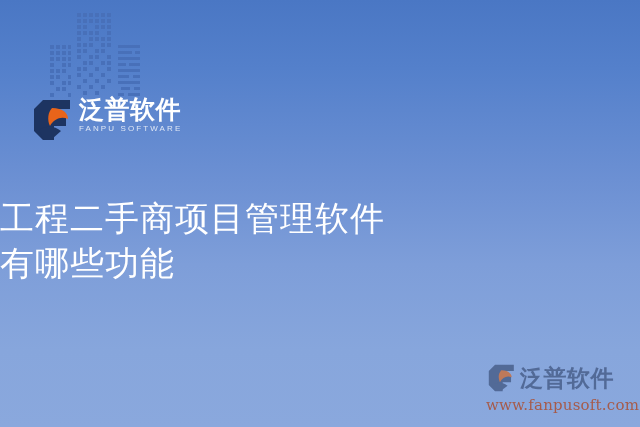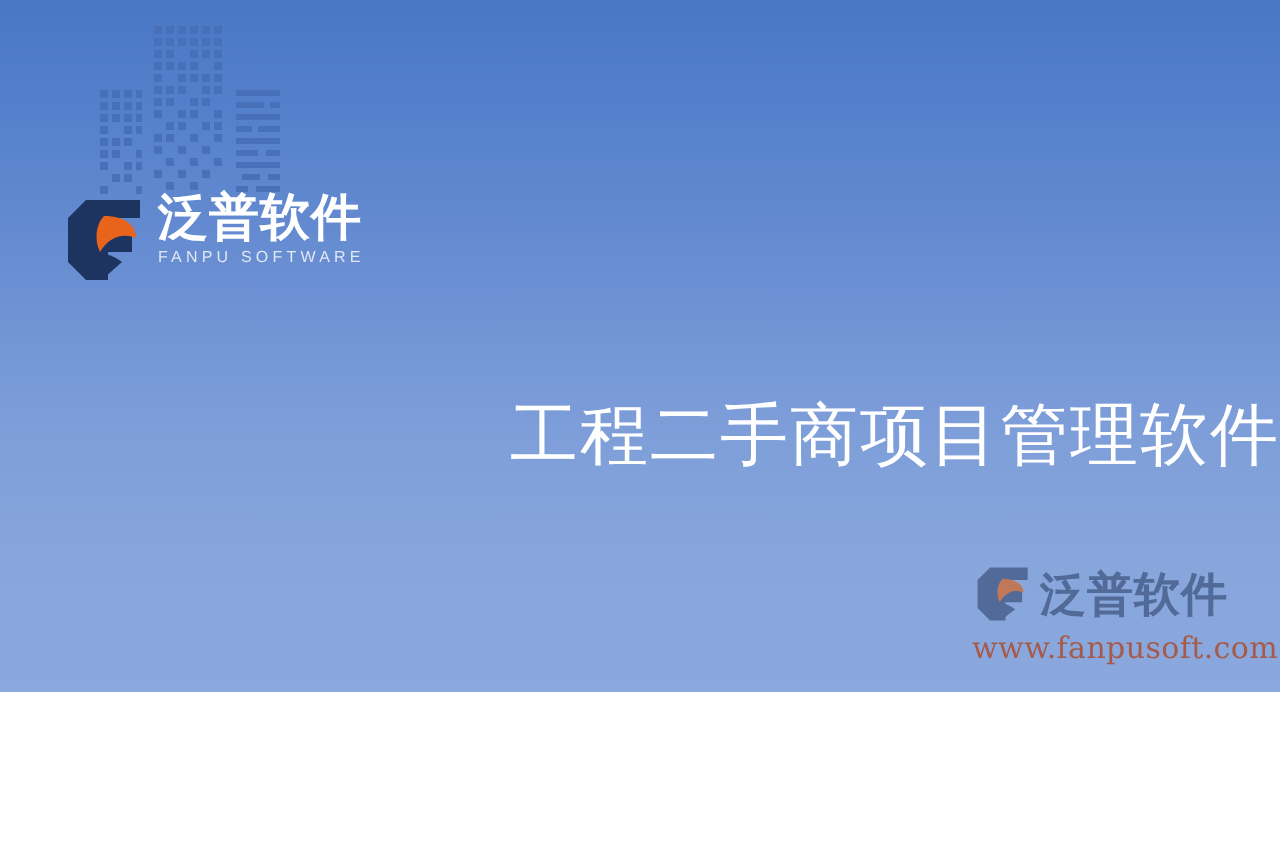--- a/index.html
+++ b/index.html
@@ -9,21 +9,21 @@
   body {
     width: 640px;
     height: 427px;
     overflow: hidden;
     font-family: "Liberation Sans", sans-serif;
   }
 
   #banner {
     position: relative;
     width: 640px;
-    height: 346px;
+    height: 427px;
     background: linear-gradient(to bottom,
         #4a77c4 0%,
         #5480cb 16%,
         #6c90d3 42%,
         #7e9ed9 62%,
         #87a6dc 82%,
         #8aa8dd 100%);
     overflow: hidden;
     text-decoration: underline;
   }
@@ -78,21 +78,21 @@
     white-space: nowrap;
     margin-top: 1px;
   }
 
   
   #headline {
     position: absolute;
     left: 0;
     top: 196px;
     width: 640px;
-    text-align: right;
+    text-align: left;
   }
   .headline-line {
     font-family: "DejaVu Serif", "Liberation Serif", serif;
     font-size: 34px;
     line-height: 45px;
     color: #ffffff;
     letter-spacing: 1px;
     white-space: nowrap;
   }
 
@@ -257,20 +257,21 @@
       <path d="M9 33 C16 28 25 29 31 34 L22 42 L13 42 Z" fill="#1d3461"></path>
     </svg>
     <div id="brand-text">
       <div class="brand-cn">泛普软件</div>
       <div class="brand-en">FANPU SOFTWARE</div>
     </div>
   </div>
 
   <div id="headline">
     <div class="headline-line">工程二手商项目管理软件</div>
+    <div class="headline-line">有哪些功能</div>
   </div>
 
   <div id="watermark">
     <div id="wm-row">
       <svg id="wm-mark" viewBox="0 0 46 46" aria-hidden="true">
         <path d="M13 4 L40 4 L40 13 L24 13 L24 20 L36 20 L36 29 L24 29 L24 42 L13 42
                  L4 33 L4 13 Z" fill="#4e6592"></path>
         <path d="M22 12 C32 12 37 17 37 22 C30 19 24 22 20 29 C17 23 18 16 22 12 Z" fill="#c4764f"></path>
         <path d="M9 33 C16 28 25 29 31 34 L22 41 L13 41 Z" fill="#4e6592"></path>
       </svg>

